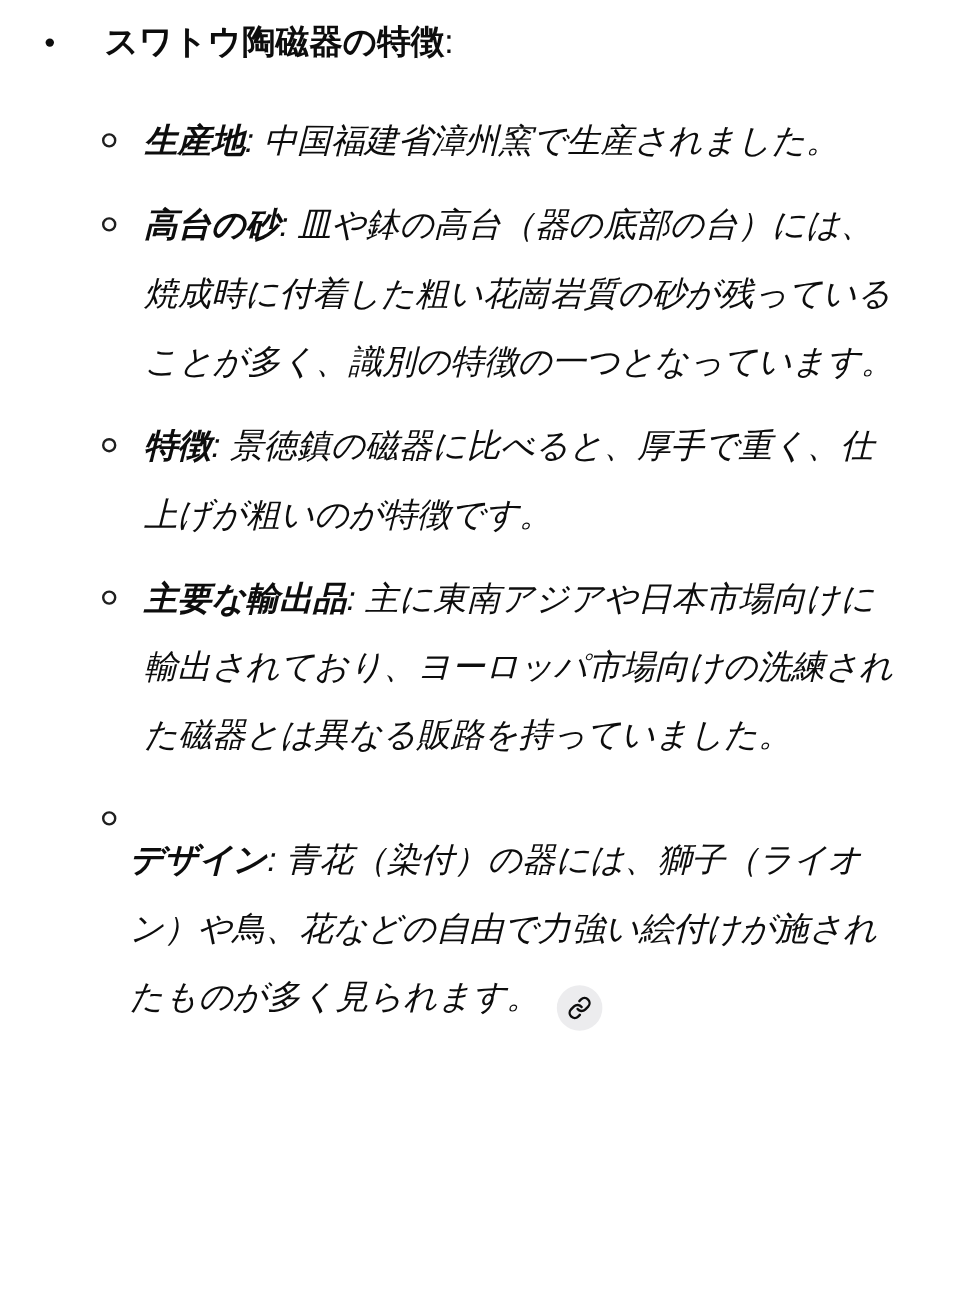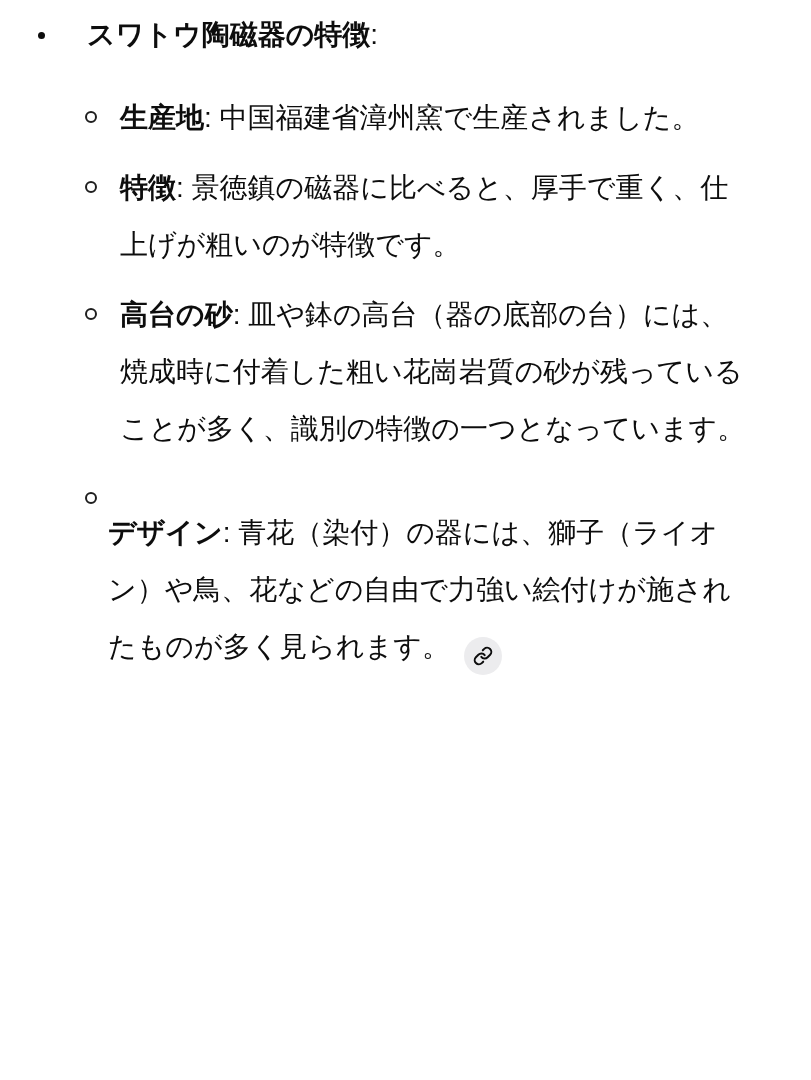--- a/index.html
+++ b/index.html
@@ -52,20 +52,21 @@
     flex: none;
     width: 12px;
     height: 12px;
     border: 2px solid #1f1f1f;
     border-radius: 50%;
     margin-top: 22px;
     background: transparent;
   }
   .sub-text {
     margin: 0 0 0 23px;
+    font-style: italic;
   }
   .label { font-weight: 700; }
   .chip {
     display: inline-flex;
     align-items: center;
     justify-content: center;
     width: 38px;
     height: 38px;
     border-radius: 50%;
     background: #ececee;
@@ -92,28 +93,32 @@
 
   <div class="sub-list">
 
     <div class="sub-item">
       <span class="ring"></span>
       <p class="sub-text"><span class="label">生産地</span><span>: </span><span>中国福建省漳州窯で生産されました。</span></p>
     </div>
 
     <div class="sub-item">
       <span class="ring"></span>
+      <p class="sub-text"><span class="label">高台の砂</span><span>: </span><span>皿や鉢の高台（器の底部の台）には、焼成時に付着した粗い花崗岩質の砂が残っていることが多く、識別の特徴の一つとなっています。</span></p>
+    </div>
+
+    <div class="sub-item">
+      <span class="ring"></span>
       <p class="sub-text"><span class="label">特徴</span><span>: </span><span>景徳鎮の磁器に比べると、厚手で重く、仕上げが粗いのが特徴です。</span></p>
     </div>
 
     <div class="sub-item">
       <span class="ring"></span>
-      <p class="sub-text"><span class="label">高台の砂</span><span>: </span><span>皿や鉢の高台（器の底部の台）には、焼成時に付着した粗い花崗岩質の砂が残っていることが多く、識別の特徴の一つとなっています。</span></p>
+      <p class="sub-text"><span class="label">主要な輸出品</span><span>: </span><span>主に東南アジアや日本市場向けに輸出されており、ヨーロッパ市場向けの洗練された磁器とは異なる販路を持っていました。</span></p>
     </div>
-
 
     <div class="sub-item">
       <span class="ring"></span>
       <p class="sub-text"><span class="label">デザイン</span><span>: </span><span>青花（染付）の器には、獅子（ライオン）や鳥、花などの自由で力強い絵付けが施されたものが多く見られます。</span><button class="chip">
             <svg width="20" height="20" viewBox="0 0 24 24" fill="none" stroke-width="2.4" stroke-linecap="round" stroke-linejoin="round">
           <path d="M10 13a5 5 0 0 0 7.54.54l3-3a5 5 0 0 0-7.07-7.07l-1.72 1.71"></path>
           <path d="M14 11a5 5 0 0 0-7.54-.54l-3 3a5 5 0 0 0 7.07 7.07l1.71-1.71"></path>
         </svg>
           </button></p>
     </div>

